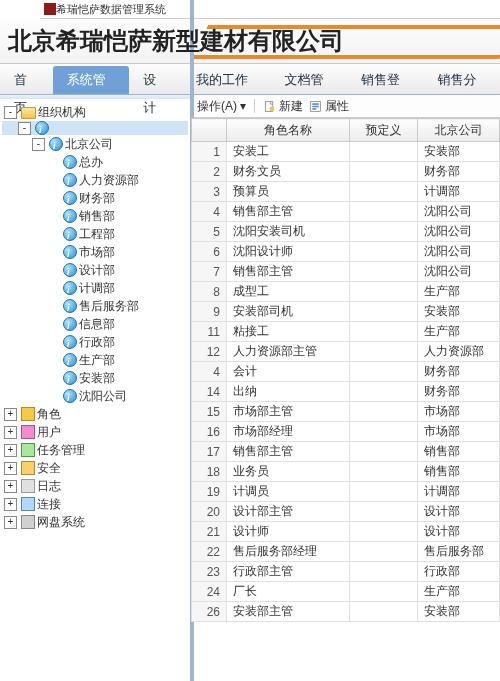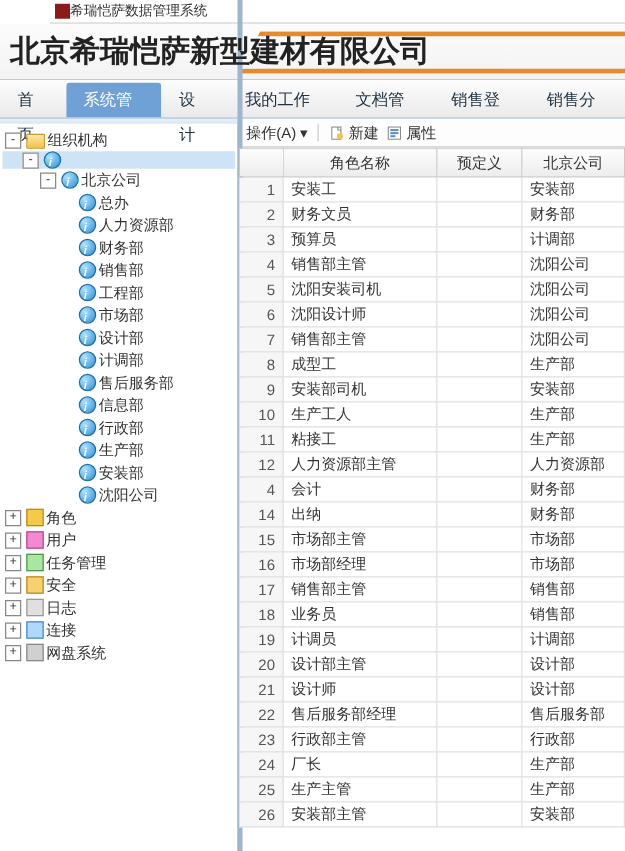--- a/index.html
+++ b/index.html
@@ -319,26 +319,20 @@
                   <td></td>
                   <td>生产部</td>
                 </tr>
                 <tr>
                   <td class="rn">9</td>
                   <td>安装部司机</td>
                   <td></td>
                   <td>安装部</td>
                 </tr>
                 <tr>
-                  <td class="rn">10</td>
-                  <td>生产工人</td>
-                  <td></td>
-                  <td>生产部</td>
-                </tr>
-                <tr>
                   <td class="rn">11</td>
                   <td>粘接工</td>
                   <td></td>
                   <td>生产部</td>
                 </tr>
                 <tr>
                   <td class="rn">12</td>
                   <td>人力资源部主管</td>
                   <td></td>
                   <td>人力资源部</td>
@@ -405,26 +399,20 @@
                 </tr>
                 <tr>
                   <td class="rn">23</td>
                   <td>行政部主管</td>
                   <td></td>
                   <td>行政部</td>
                 </tr>
                 <tr>
                   <td class="rn">24</td>
                   <td>厂长</td>
-                  <td></td>
-                  <td>生产部</td>
-                </tr>
-                <tr>
-                  <td class="rn">25</td>
-                  <td>生产主管</td>
                   <td></td>
                   <td>生产部</td>
                 </tr>
                 <tr>
                   <td class="rn">26</td>
                   <td>安装部主管</td>
                   <td></td>
                   <td>安装部</td>
                 </tr>
               </tbody>

